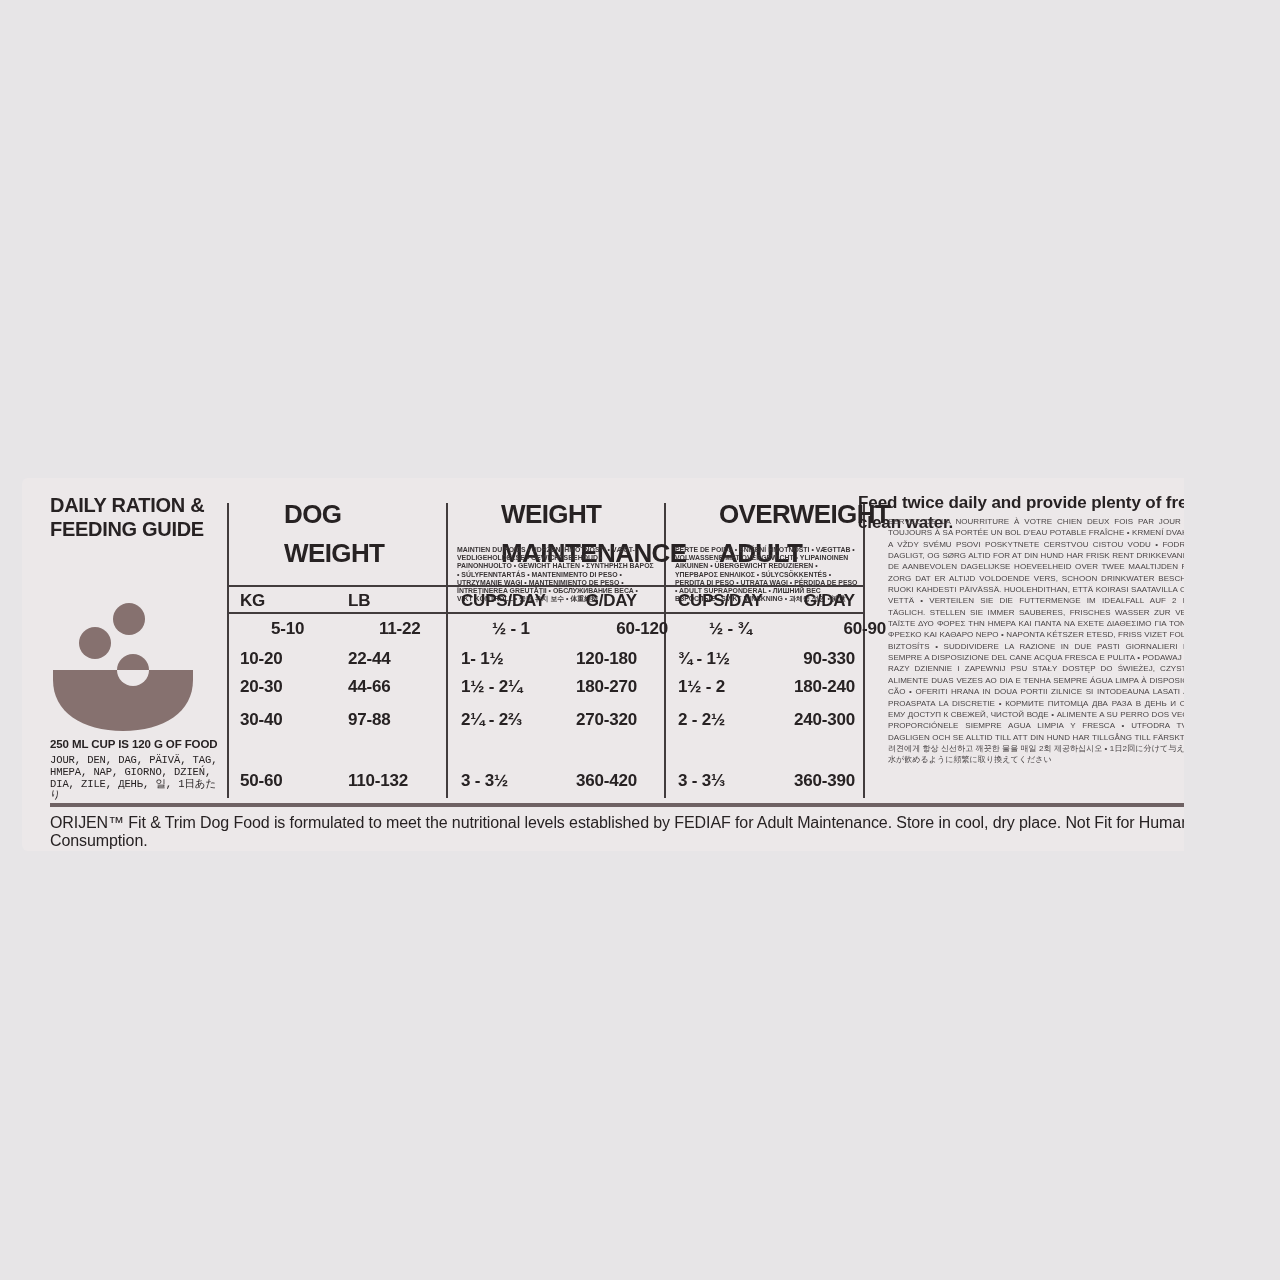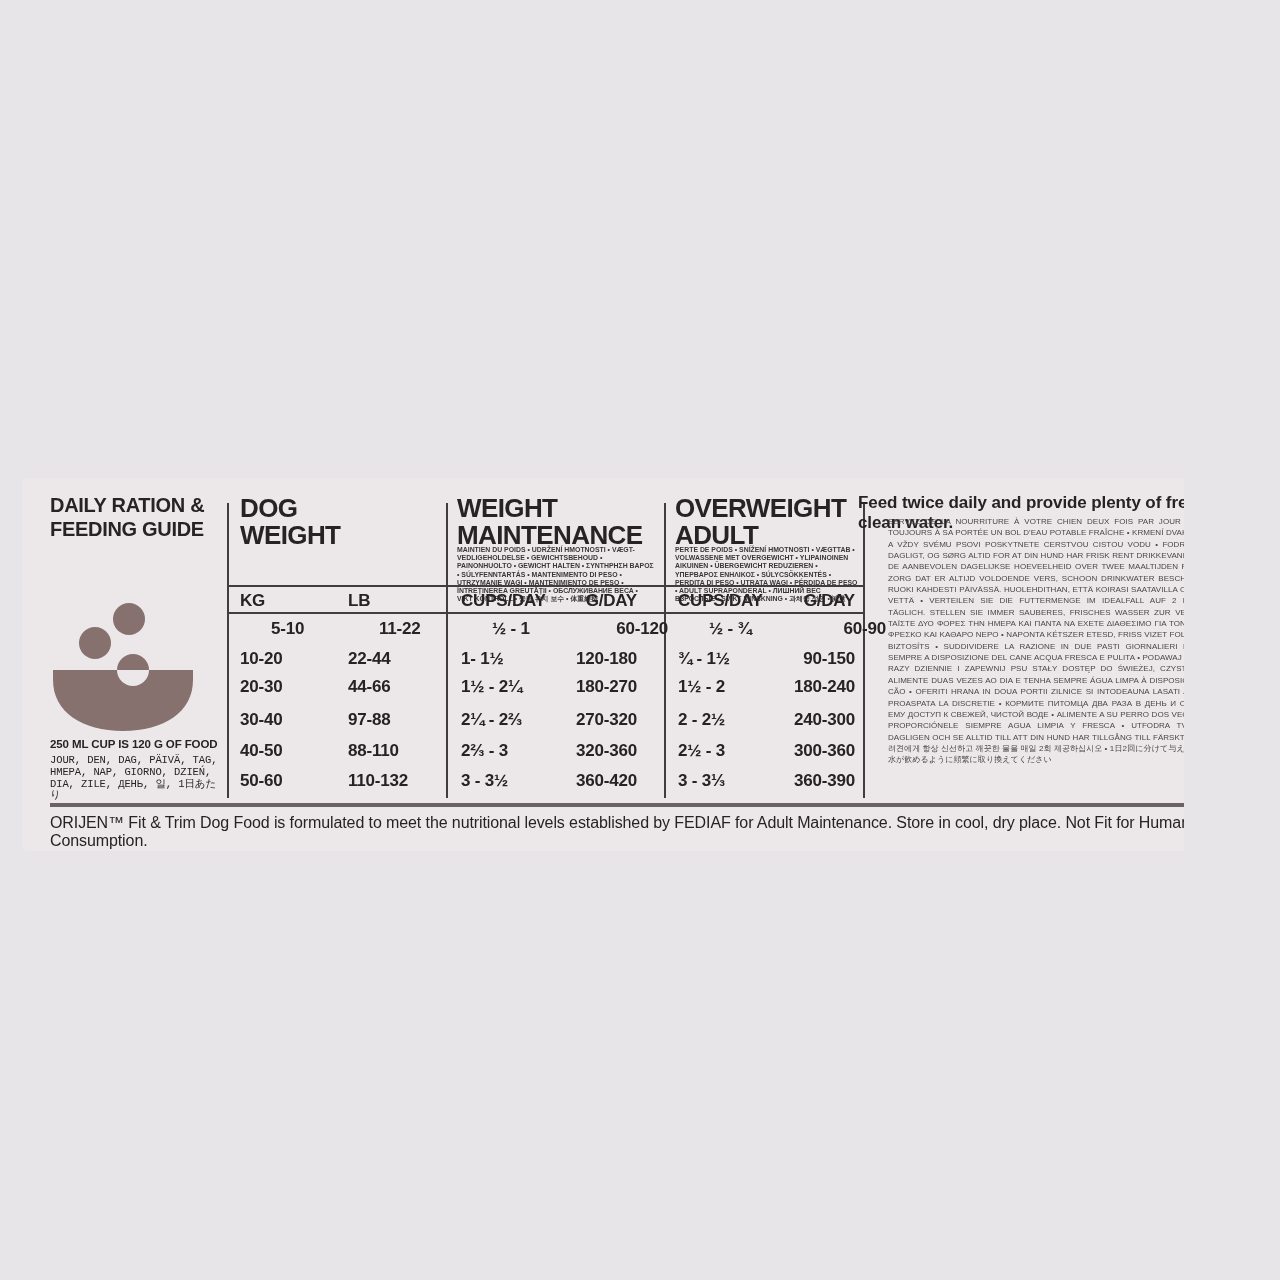--- a/index.html
+++ b/index.html
@@ -32,22 +32,22 @@
   }
   .bowl{left:50px;top:600px;}
   
   .vline{width:2px;top:503px;height:295px;background:#423c3d;}
   .v1{left:227px;} .v2{left:446px;} .v3{left:664px;} .v4{left:863px;}
   
   .hline{left:227px;width:638px;height:2px;background:#423c3d;}
   .hA{top:585px;} .hB{top:612px;}
   
   .sec-title{
-    font-size:26px;font-weight:bold;line-height:27px;letter-spacing:-0.6px;
-    white-space:pre-line;top:495px;
+    font-size:26px;font-weight:bold;line-height:39px;letter-spacing:-0.6px;
+    white-space:pre-line;top:495px;margin-left:44px;
   }
   .t-dog{left:240px;}
   .t-wm{left:457px;}
   .t-ow{left:675px;}
   .sec-sub{
     top:546px;font-size:6.9px;line-height:8.2px;font-weight:bold;
     letter-spacing:0px;color:#3a3536;text-align:left;
   }
   .s-wm{left:457px;width:198px;}
   .s-ow{left:675px;width:185px;}
@@ -133,45 +133,37 @@
     <span class="cell col-wmg">60-120</span>
     <span class="cell col-owc">½ - ¾</span>
     <span class="cell col-owg">60-90</span>
   </div>
   <div class="data-row r1">
     <span class="cell col-kg">10-20</span>
     <span class="cell col-lb">22-44</span>
     <span class="cell col-wmc">1- 1½</span>
     <span class="cell col-wmg">120-180</span>
     <span class="cell col-owc">¾ - 1½</span>
-    <span class="cell col-owg">90-150</span>
+    <span class="cell col-owg">90-330</span>
   </div>
   <div class="data-row r2">
     <span class="cell col-kg">20-30</span>
     <span class="cell col-lb">44-66</span>
     <span class="cell col-wmc">1½ - 2¼</span>
     <span class="cell col-wmg">180-270</span>
     <span class="cell col-owc">1½ - 2</span>
     <span class="cell col-owg">180-240</span>
   </div>
   <div class="data-row r3">
     <span class="cell col-kg">30-40</span>
     <span class="cell col-lb">97-88</span>
     <span class="cell col-wmc">2¼ - 2⅔</span>
     <span class="cell col-wmg">270-320</span>
     <span class="cell col-owc">2 - 2½</span>
     <span class="cell col-owg">240-300</span>
-  </div>
-  <div class="data-row r4">
-    <span class="cell col-kg">40-50</span>
-    <span class="cell col-lb">88-110</span>
-    <span class="cell col-wmc">2⅔ - 3</span>
-    <span class="cell col-wmg">320-360</span>
-    <span class="cell col-owc">2½ - 3</span>
-    <span class="cell col-owg">300-360</span>
   </div>
   <div class="data-row r5">
     <span class="cell col-kg">50-60</span>
     <span class="cell col-lb">110-132</span>
     <span class="cell col-wmc">3 - 3½</span>
     <span class="cell col-wmg">360-420</span>
     <span class="cell col-owc">3 - 3⅓</span>
     <span class="cell col-owg">360-390</span>
   </div>
 

